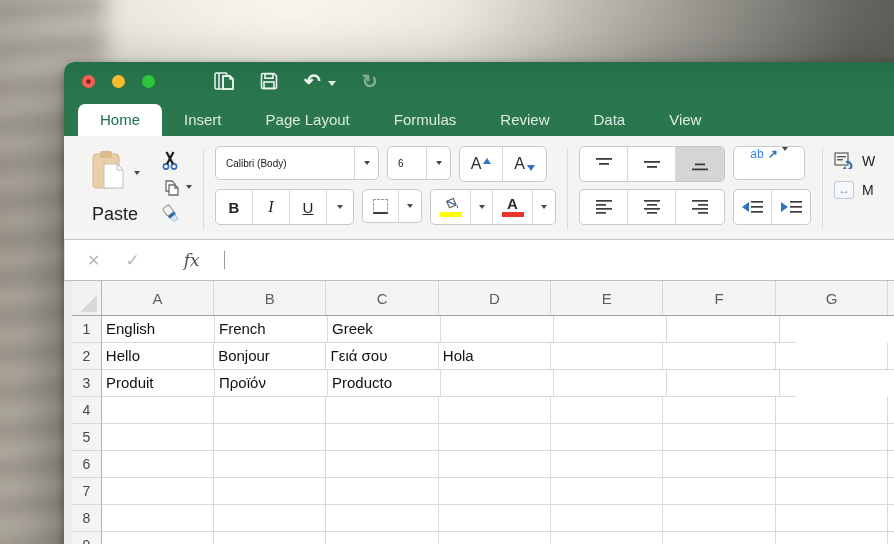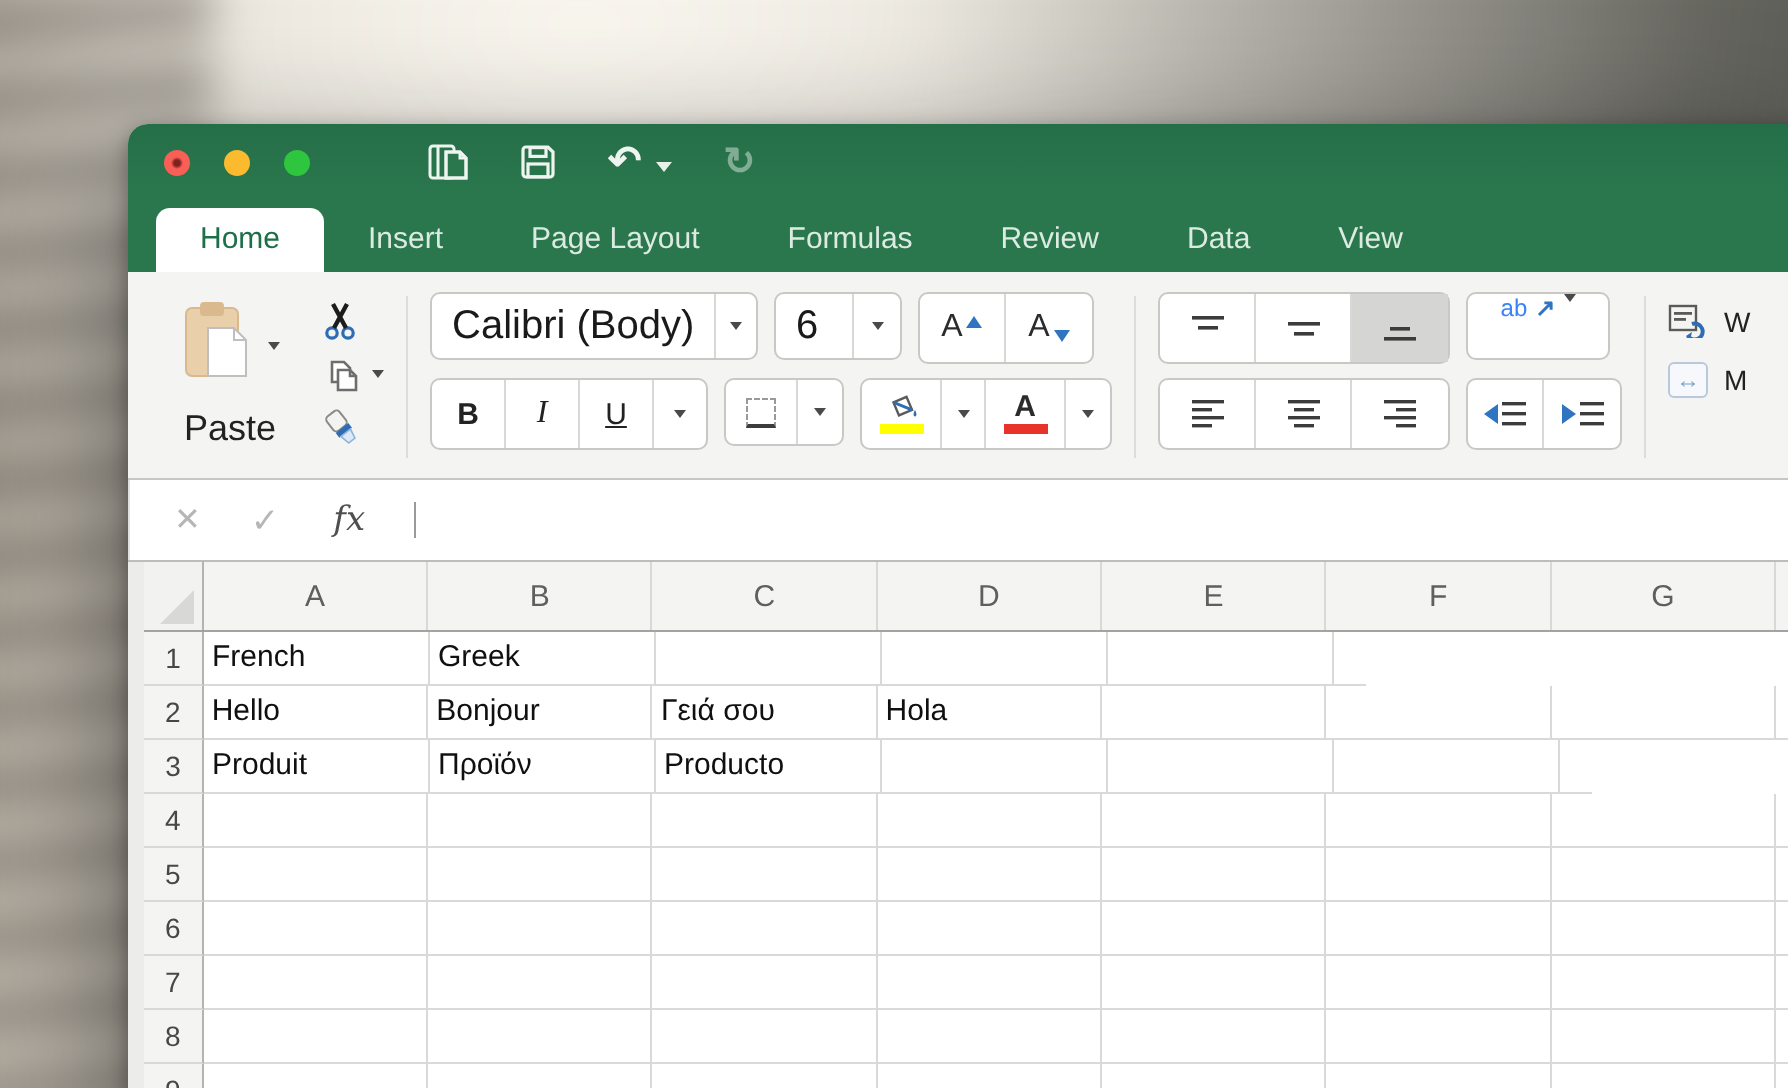--- a/index.html
+++ b/index.html
@@ -58,21 +58,21 @@
   
   .paste-btn { display:flex; flex-direction:column; align-items:center; width:66px; cursor:default; }
   .paste-top { display:flex; align-items:center; gap:9px; height:54px; }
   .paste-label { font-size:18px; color:#222; margin-top:4px; }
   .clip-col { display:flex; flex-direction:column; justify-content:space-between; margin-left:6px; padding:2px 0 6px; }
   .mini { display:flex; align-items:center; gap:7px; height:24px; }
   .scissors, .copy-ic, .brush-ic { display:block; }
 
   
   .select { display:flex; align-items:center; height:34px; }
-  .select .val { flex:1; padding:0 10px; font-size:20px; color:#1a1a1a; white-space:nowrap; }
+  .select .val { flex:1; padding:0 10px; font-size:10px; color:#1a1a1a; white-space:nowrap; }
   .select .dd { width:24px; align-self:stretch; border-left:1px solid #d8d8d6; display:flex; align-items:center; justify-content:center; }
   .fontname { width:164px; }
   .fontsize { width:64px; }
   .az-seg .segitem { width:43px; height:34px; font-size:16px; color:#2b2b2b; }
   .az-tri-up { width:0;height:0;border-left:4px solid transparent;border-right:4px solid transparent;border-bottom:6px solid #2f74c0; margin-left:2px; margin-bottom:7px;}
   .az-tri-dn { width:0;height:0;border-left:4px solid transparent;border-right:4px solid transparent;border-top:6px solid #2f74c0; margin-left:2px; margin-top:7px;}
 
   .biu-seg .segitem { width:37px; height:34px; font-size:15px; color:#222; }
   .biu-seg .b { font-weight:bold; }
   .biu-seg .i { font-style:italic; font-family:"Liberation Serif", serif; font-size:16px; }
@@ -102,21 +102,21 @@
   
   .formula-row { height:41px; background:#fff; border-bottom:1px solid #bdbdbc; display:flex; align-items:center; }
   .namebox { width:118px; height:100%; display:flex; align-items:center; padding-left:11px; }
   .namebox .val { flex:1; font-size:15px; color:#1c1c1c; }
   .spinner { display:flex; flex-direction:column; gap:3px; padding-right:8px; }
   .sp-up { width:0;height:0;border-left:4px solid transparent;border-right:4px solid transparent;border-bottom:6px solid #4a4a4a; }
   .sp-dn { width:0;height:0;border-left:4px solid transparent;border-right:4px solid transparent;border-top:6px solid #4a4a4a; }
   .vsep { width:1px; height:100%; background:#e0e0df; }
   .fb-x { color:#b6b6b6; font-size:16px; margin-left:22px; }
   .fb-check { color:#b6b6b6; font-size:17px; margin-left:25px; }
-  .fb-fx { font-family:"DejaVu Serif", serif; font-style:italic; font-size:17px; color:#4f4f4f; margin-left:27px; }
+  .fb-fx { font-family:"DejaVu Serif", serif; font-style:italic; font-size:17px; color:#4f4f4f; margin-left:44px; }
   .fb-input { flex:1; height:100%; display:flex; align-items:center; padding-left:24px; font-size:14px; }
   .caret-line { width:1px; height:18px; background:#9a9a9a; }
 
   
   .grid { margin-left:8px; background:#fff; }
   .hdr-row { display:flex; height:35px; border-bottom:1px solid #a3a3a3; background:#f4f4f3; }
   .corner { width:30px; position:relative; border-right:1px solid #b3b3b2; background:#f2f2f1; }
   .corner .tri { position:absolute; right:4px; bottom:3px; width:0; height:0; border-left:17px solid transparent; border-bottom:17px solid #d8d8d6; }
   .colhdr { width:113px; display:flex; align-items:center; justify-content:center; font-size:15px; color:#5f5f5f; border-right:1px solid #d8d8d7; }
   .colhdr.stub { width:16px; border-right:none; }
@@ -408,20 +408,21 @@
         <div class="colhdr">C</div>
         <div class="colhdr">D</div>
         <div class="colhdr">E</div>
         <div class="colhdr">F</div>
         <div class="colhdr">G</div>
         <div class="colhdr stub"></div>
       </div>
     <div>
         <div class="grid-row">
           <div class="rowhdr">1</div>
+          <div class="cell">English</div>
           <div class="cell">French</div>
           <div class="cell">Greek</div>
           <div class="cell"></div>
           <div class="cell"></div>
           <div class="cell"></div>
           <div class="cell stub"></div>
         </div>
         <div class="grid-row">
           <div class="rowhdr">2</div>
           <div class="cell">Hello</div>

